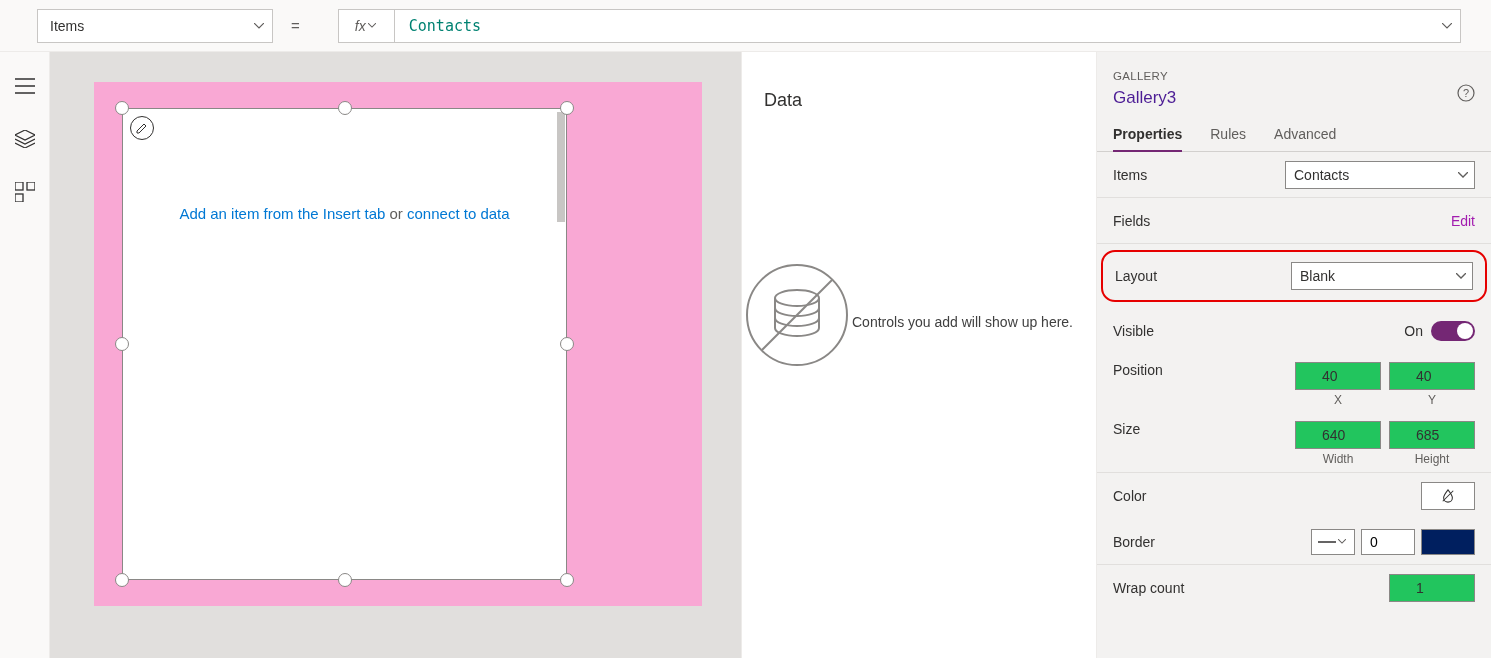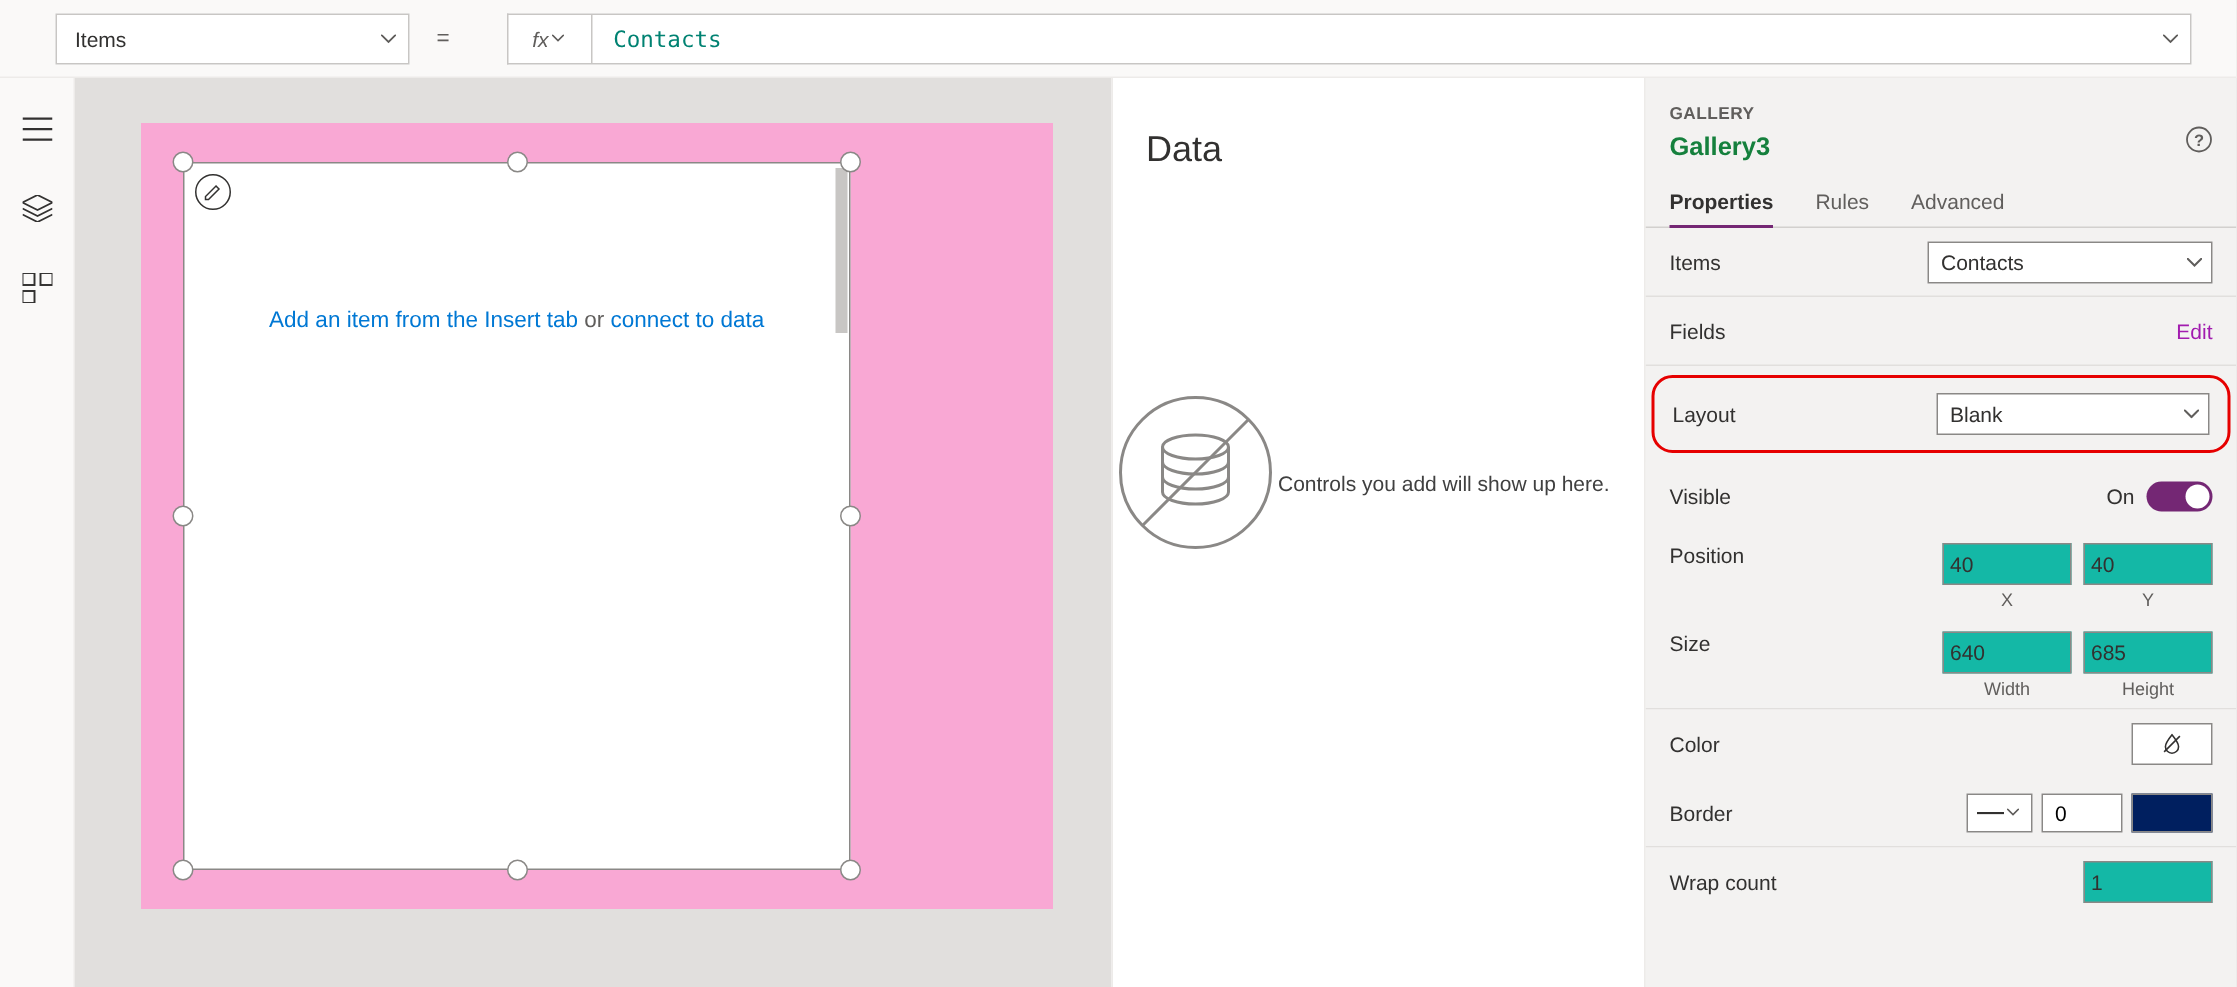--- a/index.html
+++ b/index.html
@@ -159,43 +159,43 @@
       left: 741px; top: 52px;
       width: 395px; height: 606px;
       background: #fff;
       border-left: 1px solid #edebe9;
     }
     .data-panel-header {
       display: flex; align-items: center; justify-content: space-between;
       padding: 28px 22px 0 22px;
       height: 68px;
     }
-    .data-panel-header h3 { font-weight: 400; font-size: 24px; color: #323130; }
+    .data-panel-header h3 { font-weight: 400; font-size: 18px; color: #323130; }
     .data-panel-header .close { width: 16px; height: 16px; color: #605e5c; cursor: pointer; }
 
     .data-empty {
       display: flex; flex-direction: row; align-items: center;
       margin-top: 140px;
       color: #404040;
     }
     .data-empty svg { margin-bottom: 14px; }
     .data-empty p { font-size: 14px; }
 
     
     .props {
       position: absolute;
       right: 0; top: 52px;
       width: 395px; height: 606px;
       background: #f3f2f1;
       border-left: 1px solid #edebe9;
       overflow: hidden;
     }
-    .props-header { padding: 18px 16px 0 16px; position: relative; font-weight: bold; }
+    .props-header { padding: 18px 16px 0 16px; position: relative; }
     .props-header .kind { font-size: 11.5px; letter-spacing: 0.3px; color: #605e5c; }
-    .props-header .name { font-size: 17px; color: #15803d; margin-top: 6px; }
+    .props-header .name { font-size: 17px; color: #4c1d95; margin-top: 6px; }
     .help-icon {
       position: absolute; right: 16px; top: 32px;
       width: 18px; height: 18px; color: #605e5c;
     }
 
     .tabs {
       display: flex; gap: 28px;
       font-size: 14px; color: #605e5c;
       border-bottom: 1px solid #d2d0ce;
       padding: 18px 16px 0 16px;
@@ -249,22 +249,22 @@
     .pos-row {
       align-items: flex-start;
       padding-top: 8px; padding-bottom: 6px;
       min-height: 56px;
     }
     .pair-inputs { display: flex; gap: 8px; }
     .num-cell { display: flex; flex-direction: column; align-items: center; gap: 3px; }
     .num-input {
       width: 86px; height: 28px;
       border: 1px solid #8a8886;
-      background: #14b8a6;
-      padding: 0 4px;
+      background: #22c55e;
+      padding: 0 26px;
       font-size: 14px;
       color: #323130;
     }
     .num-cell .sub { font-size: 12px; color: #605e5c; }
 
     .color-row .swatch {
       width: 54px; height: 28px;
       border: 1px solid #8a8886;
       background: #fff;
       display: flex; align-items: center; justify-content: center;

